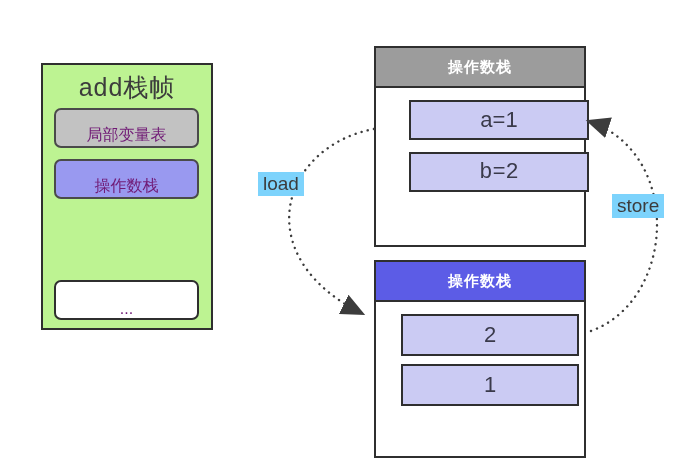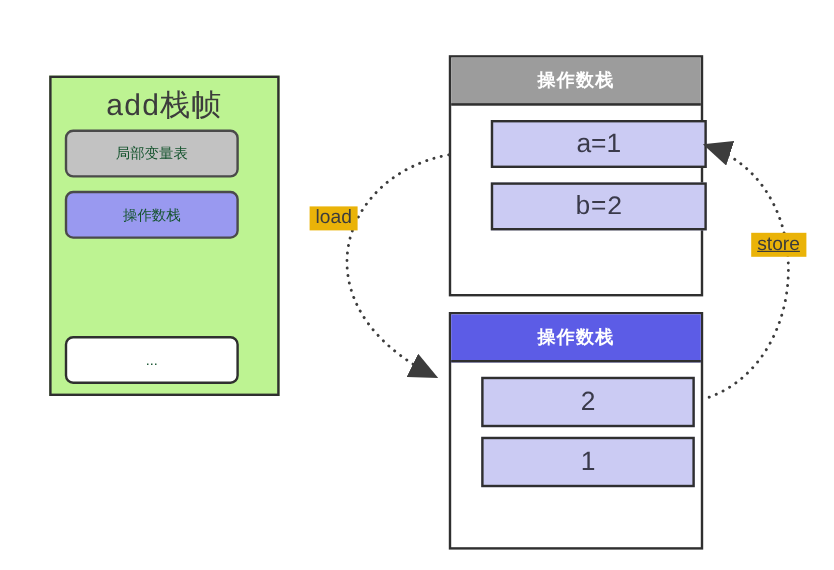--- a/index.html
+++ b/index.html
@@ -1,32 +1,32 @@
 <!DOCTYPE html>
 <html><head>
 <meta charset="utf-8">
 <style>
   html,body{margin:0;padding:0;background:#ffffff;}
   body{font-family:"Liberation Sans","DejaVu Sans",sans-serif;}
   .canvas{position:relative;width:695px;height:475px;background:#ffffff;overflow:hidden;}
 
   
   .frame-panel{
-    position:absolute;left:41px;top:63px;width:192px;height:267px;
+    position:absolute;left:41px;top:63px;width:172px;height:267px;
     background:#bdf392;border:2px solid #2f2f2f;box-sizing:border-box;
   }
   .frame-title{
     width:100%;text-align:center;margin-top:6px;
     font-size:25px;color:#3c3c3c;letter-spacing:1px;
   }
   .frame-item{
     position:absolute;left:11px;width:145px;height:40px;
     box-sizing:border-box;border:2px solid #4a4a4a;border-radius:7px;
-    display:flex;align-items:center;justify-content:center;
-    font-size:12px;color:#14532d;
+    display:flex;align-items:flex-end;justify-content:center;
+    font-size:16px;color:#701a75;
   }
   .frame-item.gray{background:#c2c2c2;top:43px;}
   .frame-item.purple{background:#9999f0;top:94px;}
   .frame-item.white1{background:#ffffff;top:157px;border-color:#2f2f2f;}
   .frame-item.white2{background:#ffffff;top:215px;border-color:#2f2f2f;}
 
   
   .stack-box{
     position:absolute;left:374px;width:212px;
     background:#ffffff;border:2px solid #2f2f2f;box-sizing:border-box;
@@ -49,25 +49,25 @@
   }
   .stack-box.top .stack-item{left:22px;width:180px;height:40px;}
   .stack-box.top .stack-item.i0{top:12px;}
   .stack-box.top .stack-item.i1{top:64px;font-family:Liberation Mono, monospace;}
   .stack-box.bottom .stack-item{left:14px;width:178px;height:42px;}
   .stack-box.bottom .stack-item.i0{top:12px;}
   .stack-box.bottom .stack-item.i1{top:62px;}
 
   
   .arrow-label{
-    position:absolute;background:#eab308;padding:1px 5px;
-    font-size:16px;color:#3c3c3c;
+    position:absolute;background:#7dd3fc;padding:1px 5px;
+    font-size:19px;color:#3c3c3c;
   }
   .arrow-label.load{left:258px;top:172px;}
-  .arrow-label.store{left:626px;top:194px;text-decoration:underline;}
+  .arrow-label.store{left:612px;top:194px;}
 
   svg.arrows{position:absolute;left:0;top:0;width:695px;height:475px;pointer-events:none;}
 </style>
 </head>
 <body>
 
 <div class="canvas">
 
   <div class="frame-panel">
     <div class="frame-title">add栈帧</div>

